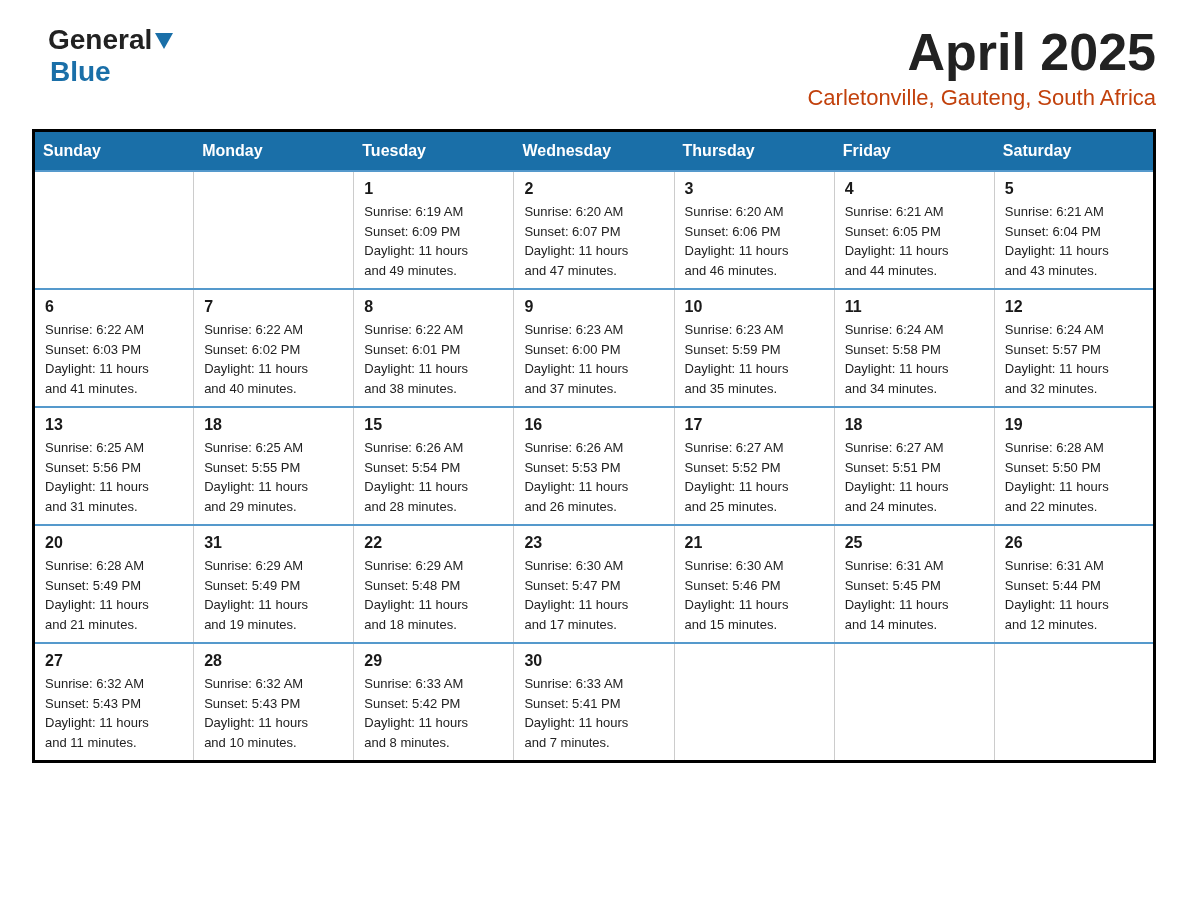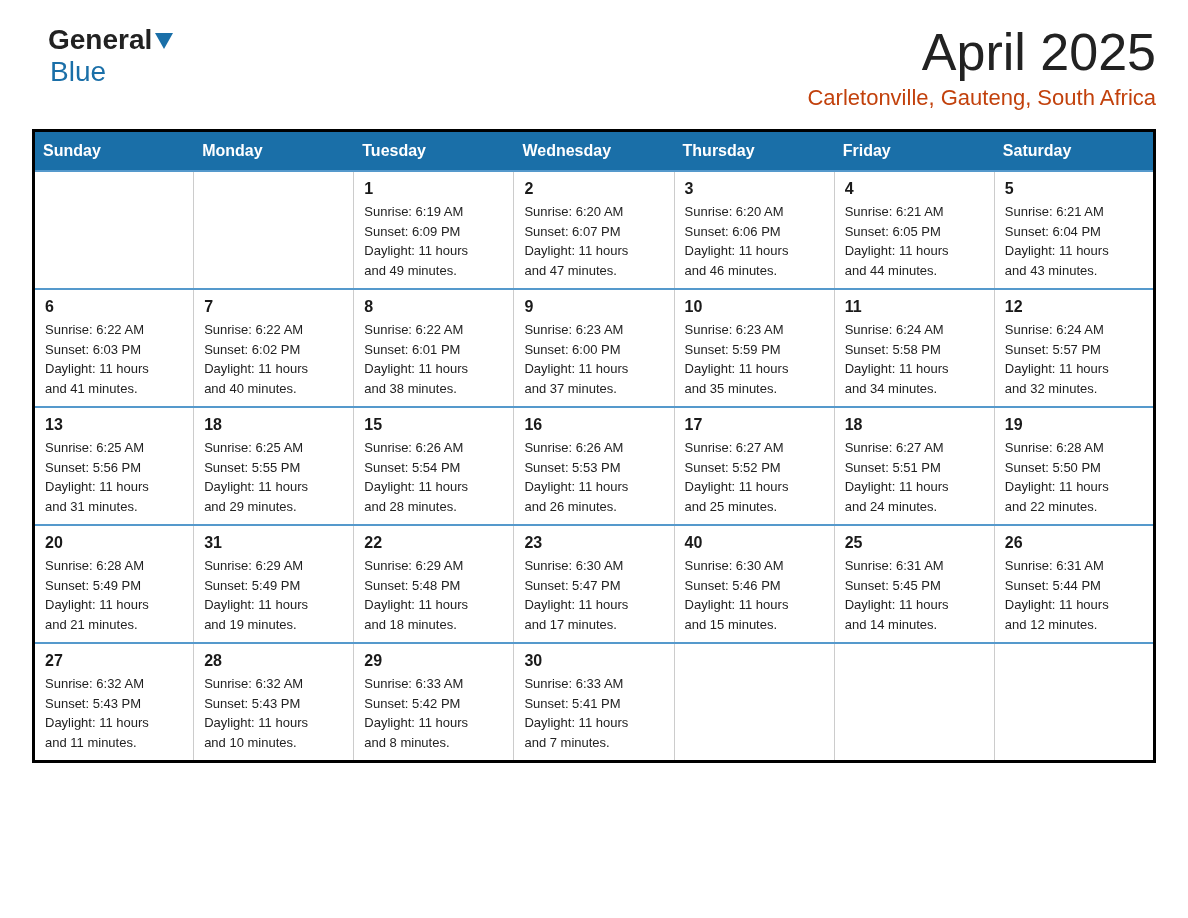--- a/index.html
+++ b/index.html
@@ -14,21 +14,21 @@
       display: flex;
       justify-content: space-between;
       align-items: flex-start;
       margin-bottom: 18px;
     }
     .title-block {
       text-align: right;
     }
     .month-title {
       font-size: 52px;
-      font-weight: normal;
+      font-weight: bold;
       color: #222;
       line-height: 1.1;
     }
     .location-title {
       font-size: 22px;
       color: #c2410c;
       margin-top: 4px;
     }
     .calendar {
       width: 100%;
@@ -98,21 +98,21 @@
 </head>
 <body>
 
 <div class="header">
   <div class="logo-wrapper">
     <div class="logo-line1">
       <span style="font-size:28px;font-weight:bold;color:#222;">General</span>
       <span class="arrow-icon"></span>
     </div>
     <div class="logo-line2">
-      <span style="font-size:28px;font-weight:normal;color:#1a6fa8;">Blue</span>
+      <span style="font-size:28px;font-weight:bold;color:#1a6fa8;">Blue</span>
     </div>
   </div>
   <div class="title-block">
     <div class="month-title">April 2025</div>
     <div class="location-title">Carletonville, Gauteng, South Africa</div>
   </div>
 </div>
 
 <table class="calendar">
   <thead>
@@ -291,21 +291,21 @@
 and 18 minutes.</div>
         </td>
         <td>
           <div class="day-number">23</div>
           <div class="day-info" style="white-space: pre-line;">Sunrise: 6:30 AM
 Sunset: 5:47 PM
 Daylight: 11 hours
 and 17 minutes.</div>
         </td>
         <td>
-          <div class="day-number">40</div>
+          <div class="day-number">21</div>
           <div class="day-info" style="white-space: pre-line;">Sunrise: 6:30 AM
 Sunset: 5:46 PM
 Daylight: 11 hours
 and 15 minutes.</div>
         </td>
         <td>
           <div class="day-number">25</div>
           <div class="day-info" style="white-space: pre-line;">Sunrise: 6:31 AM
 Sunset: 5:45 PM
 Daylight: 11 hours

